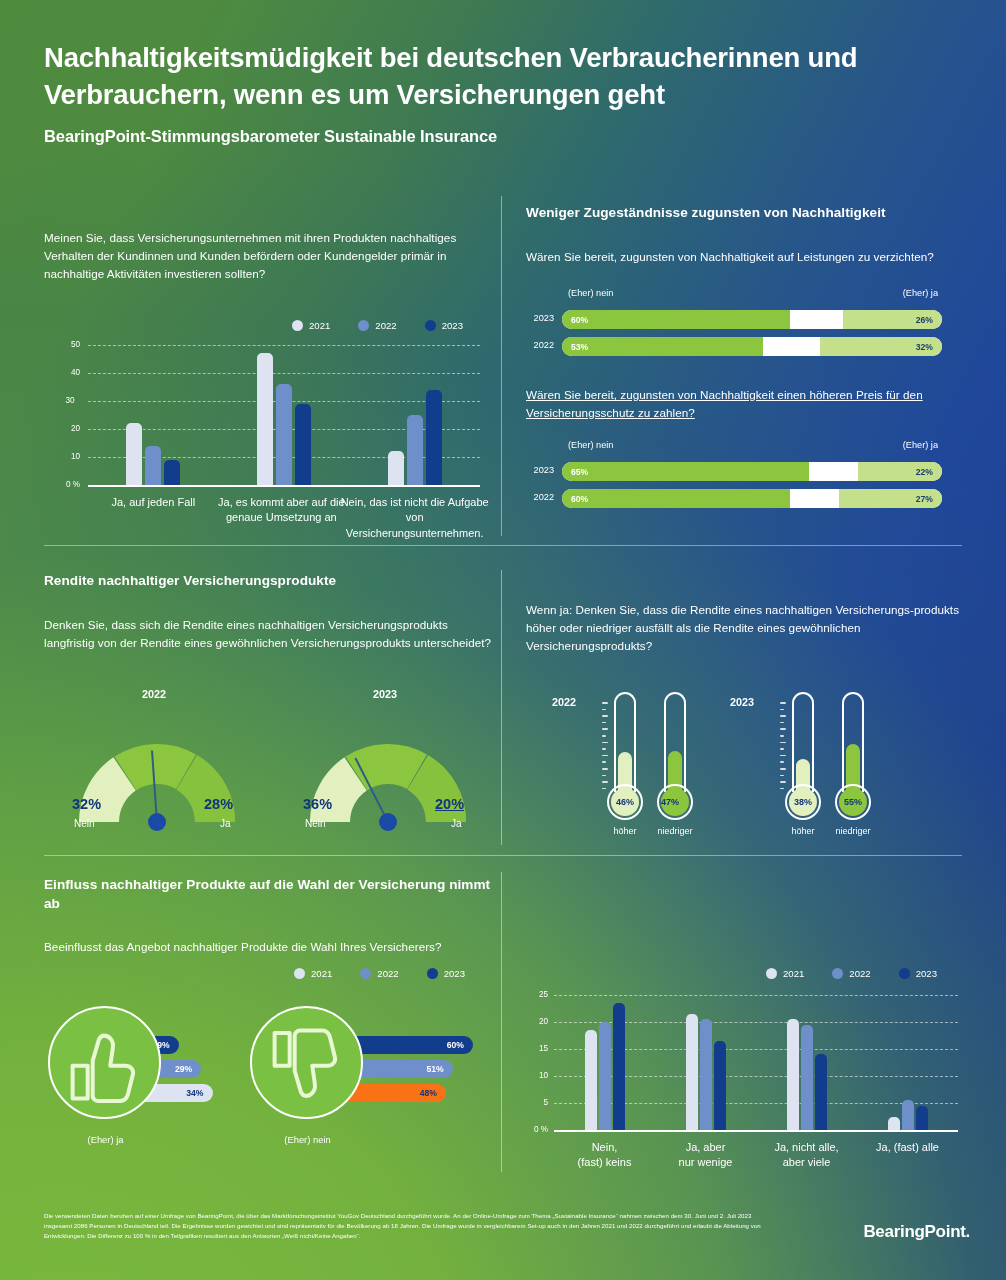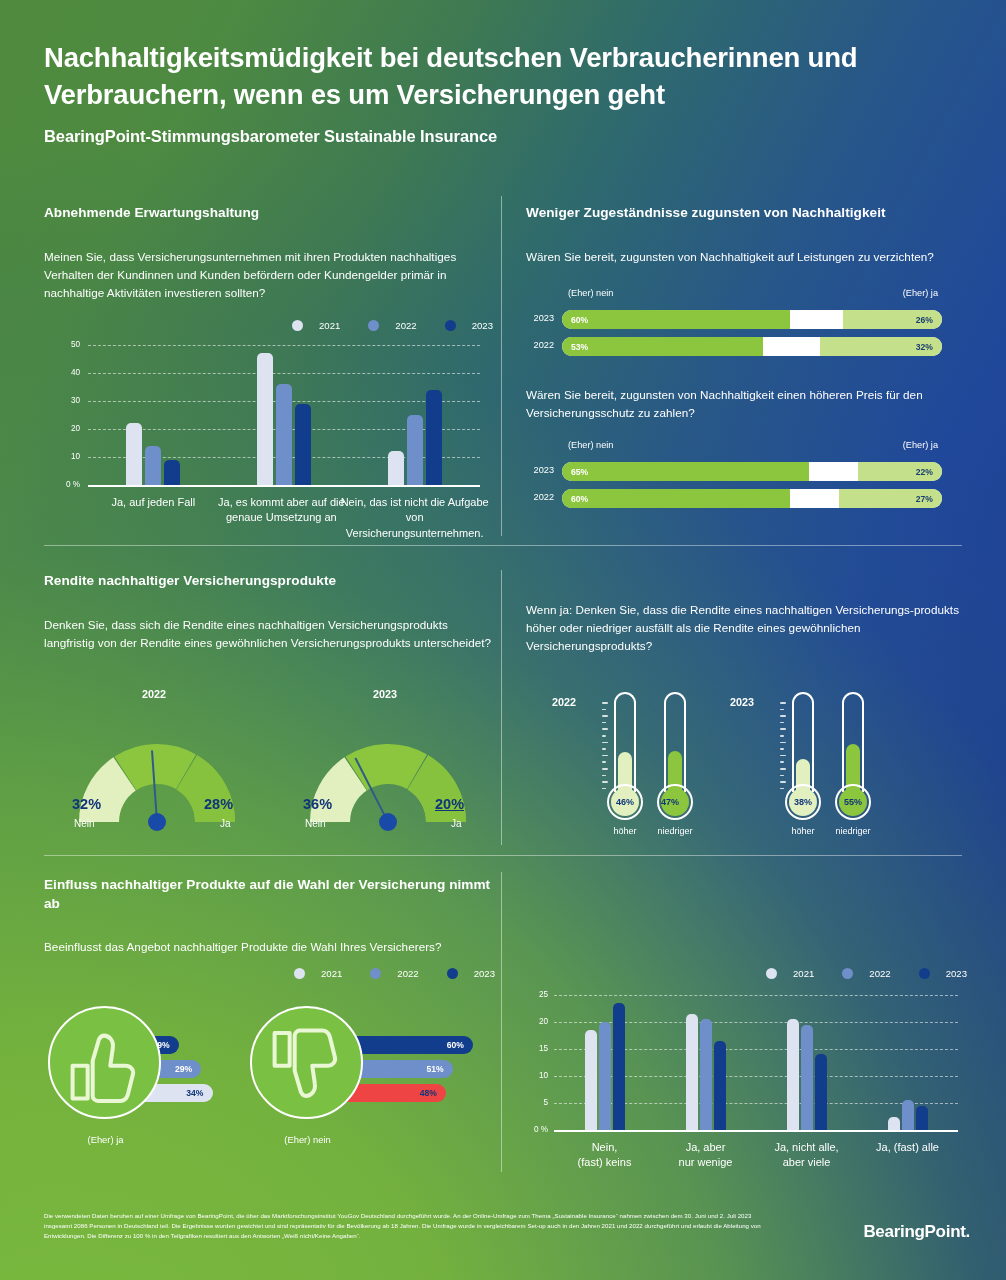--- a/index.html
+++ b/index.html
@@ -33,21 +33,21 @@
 
   
   .sect-title{ font-size:13.6px; font-weight:700; letter-spacing:.05px; line-height:1.42; }
   .question{ font-size:11.7px; font-weight:400; line-height:1.52; letter-spacing:.04px; }
 
   .vdiv{ position:absolute; width:1px; background:rgba(255,255,255,.45); }
   .hdiv{ position:absolute; height:1px; background:rgba(255,255,255,.42); }
 
   
   .legend{ position:absolute; display:flex; gap:28px; align-items:center; font-size:9.6px; }
-  .legend .li{ display:flex; align-items:center; gap:16px; }
+  .legend .li{ display:flex; align-items:center; gap:6px; }
   .dot{ width:11px; height:11px; border-radius:50%; display:block; }
 
   
   .gchart{ position:absolute; }
   .gc-ylab{ position:absolute; font-size:8.2px; text-align:right; width:20px; color:#fff; }
   .gridline{ position:absolute; height:0; border-top:1px dashed rgba(255,255,255,.55); }
   .axisline{ position:absolute; height:1.6px; background:#fff; }
   .gbar{ position:absolute; border-radius:5px 5px 0 0; }
   .gc-cat{ position:absolute; font-size:11px; text-align:center; line-height:1.4; }
 
@@ -94,21 +94,20 @@
     <h2>BearingPoint-Stimmungsbarometer Sustainable Insurance</h2>
   </div>
 
   <div class="vdiv" style="left:501px; top:196px; height:340px;"></div>
   <div class="hdiv" style="left:44px; top:545px; width:918px;"></div>
   <div class="vdiv" style="left:501px; top:570px; height:275px;"></div>
   <div class="hdiv" style="left:44px; top:855px; width:918px;"></div>
   <div class="vdiv" style="left:501px; top:872px; height:300px;"></div>
 
   <div style="position:absolute; left:44px; top:203px; width:440px;">
-    <div class="sect-title">Abnehmende Erwartungshaltung</div>
     <div class="question" style="margin-top:26px;">Meinen Sie, dass Versicherungsunternehmen mit ihren Produkten nachhaltiges Verhalten der Kundinnen und Kunden befördern oder Kundengelder primär in nachhaltige Aktivitäten investieren sollten?</div>
   </div>
   <div class="legend" style="left:292px; top:320px;">
     <div class="li">
         <span class="dot" style="background:#dde3f0"></span>
         <span>2021</span>
       </div>
     <div class="li">
         <span class="dot" style="background:#6e8fc9"></span>
         <span>2022</span>
@@ -117,21 +116,21 @@
         <span class="dot" style="background:#123c8c"></span>
         <span>2023</span>
       </div>
   </div>
   <div class="gchart" id="chart1" style="left:60px; top:345px; width:420px; height:185px;">
       <div class="gc-ylab" style="left: 0px; top: 135px;">0 %</div>
       <div class="gc-ylab" style="left: 0px; top: 107px;">10</div>
       <div class="gridline" style="left: 28px; width: 392px; top: 112px;"></div>
       <div class="gc-ylab" style="left: 0px; top: 79px;">20</div>
       <div class="gridline" style="left: 28px; width: 392px; top: 84px;"></div>
-      <div class="gc-ylab" style="left: 0px; top: 51px;">30</div>
+      <div class="gc-ylab" style="left: 0px; top: 51px; text-align: center;">30</div>
       <div class="gridline" style="left: 28px; width: 392px; top: 56px;"></div>
       <div class="gc-ylab" style="left: 0px; top: 23px;">40</div>
       <div class="gridline" style="left: 28px; width: 392px; top: 28px;"></div>
       <div class="gc-ylab" style="left: 0px; top: -5px;">50</div>
       <div class="gridline" style="left: 28px; width: 392px; top: 0px;"></div>
       <div class="axisline" style="left: 28px; width: 392px; top: 140px;"></div>
       <div class="gbar" style="left: 66.3333px; width: 16px; top: 78.4px; height: 61.6px; background: rgb(221, 227, 240);"></div>
       <div class="gbar" style="left: 85.3333px; width: 16px; top: 100.8px; height: 39.2px; background: rgb(110, 143, 201);"></div>
       <div class="gbar" style="left: 104.333px; width: 16px; top: 114.8px; height: 25.2px; background: rgb(18, 60, 140);"></div>
       <div class="gc-cat" style="left: 18px; width: 150.667px; top: 150px;">Ja, auf jeden Fall</div>
@@ -171,21 +170,21 @@
             <span>53%</span>
           </div>
           <div class="seg" style="width: 15%; background: rgb(255, 255, 255);"></div>
           <div class="seg right" style="width: 32%; background: rgb(197, 224, 138);">
             <span>32%</span>
           </div>
         </div>
       </div>
     </div>
 
-  <div style="position:absolute; left:526px; top:386px; width:425px;">
+  <div style="position:absolute; left:526px; top:386px; width:425px;text-decoration:underline;">
     <div class="question">Wären Sie bereit, zugunsten von Nachhaltigkeit einen höheren Preis für den Versicherungsschutz zu zahlen?</div>
   </div>
   <div class="stack-block" id="stackB" style="left:526px; top:440px; width:416px;">
       <div class="stk-head" style="left: 42px; top: 0px;">(Eher) nein</div>
       <div class="stk-head" style="right: 4px; top: 0px;">(Eher) ja</div>
       <div class="stk-row" style="left: 0px; top: 22px; width: 416px;">
         <div class="stk-year">2023</div>
         <div class="stk-track" style="width: 380px;">
           <div class="seg left" style="width: 65%; background: rgb(140, 198, 62);">
             <span>65%</span>
@@ -353,21 +352,21 @@
     </svg></div>
         <div class="tlabel" style="left: 10px; top: 128px; width: 95px;">(Eher) ja</div>
       </div>
       <div class="thumbgrp" style="left: 250px; top: 1006px; width: 230px; height: 150px;">
         <div class="tbar" style="left: 60px; top: 30px; width: 163px; background: rgb(18, 60, 140);">
           <span style="color: rgb(255, 255, 255);">60%</span>
         </div>
         <div class="tbar" style="left: 60px; top: 54px; width: 142.75px; background: rgb(110, 143, 201);">
           <span style="color: rgb(255, 255, 255);">51%</span>
         </div>
-        <div class="tbar" style="left: 60px; top: 78px; width: 136px; background: #ef4444;">
+        <div class="tbar" style="left: 60px; top: 78px; width: 136px; background: #f97316;">
           <span style="color: rgb(16, 53, 122);">48%</span>
         </div>
         <div class="tcircle" style="left: 0px; top: 0px; width: 113px; height: 113px;"><svg width="113" height="113" viewBox="0 0 90 90">
       <path d="M 18 46 L 18 20 L 30 20 L 30 46 Z M 34 46 L 34 22 C 34 20 36 18 38 18 L 56 18 C 59 18 61 20 62 23 L 66 39 C 67 43 64 46 60 46 L 48 46 L 50 60 C 51 66 47 70 43 70 C 41 70 40 69 39 67 L 34 50 Z" fill="none" stroke="#eaf7d4" stroke-width="3.2" stroke-linejoin="round" stroke-linecap="round"></path>
     </svg></div>
         <div class="tlabel" style="left: 10px; top: 128px; width: 95px;">(Eher) nein</div>
       </div>
     </div>
 
   <div class="legend" style="left:766px; top:968px;">

